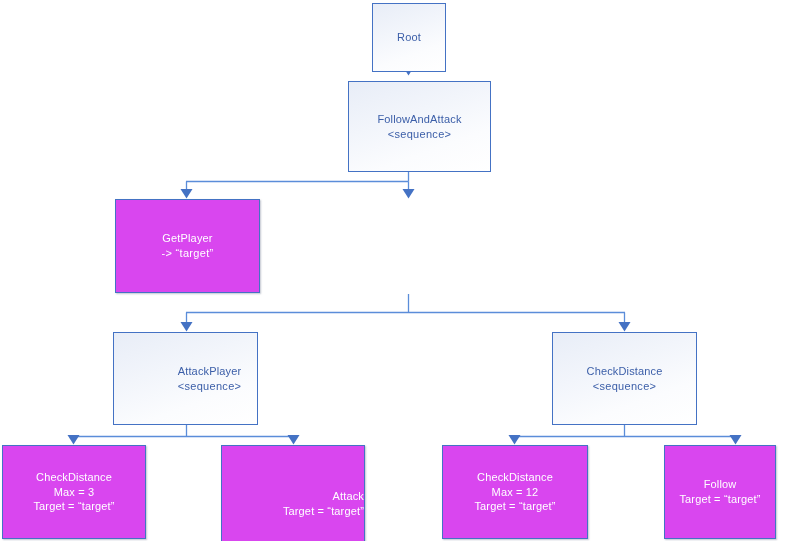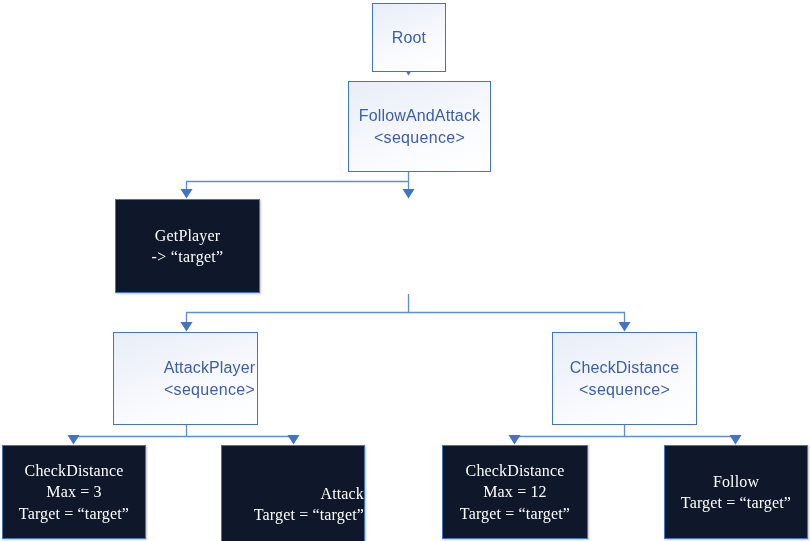--- a/index.html
+++ b/index.html
@@ -28,35 +28,34 @@
   }
   .node {
     position: absolute;
     box-sizing: border-box;
     display: flex;
     flex-direction: column;
     align-items: center;
     justify-content: center;
     text-align: center;
     line-height: 1.32;
-    font-size: 16px;
+    font-size: 11px;
     letter-spacing: 0.15px;
     border: 1px solid #4472C4;
   }
   .node.light {
     background: linear-gradient(160deg, #e8edf7 0%, #f2f5fb 38%, #fbfcfe 70%, #ffffff 100%);
     color: #3b5ea8;
     box-shadow: 0 0 0 0 rgba(0,0,0,0);
   }
   .node.filled {
-    background: #0f172a;
+    background: #d946ef;
     color: #ffffff;
     border-color: #4472C4;
     box-shadow: 1px 1px 1.5px rgba(120,130,150,0.45);
-    font-family: Liberation Serif, serif;
   }
   .node .line {
     display: block;
     white-space: nowrap;
   }
   .node .line.sub {
     letter-spacing: 0.3px;
   }
 </style>
 </head>
@@ -142,18 +141,18 @@
     <span class="line">Attack</span>
     <span class="line">Target = “target”</span>
   </div>
 
   <div class="node filled" style="left:442px; top:445px; width:146px; height:94px;">
     <span class="line">CheckDistance</span>
     <span class="line">Max = 12</span>
     <span class="line">Target = “target”</span>
   </div>
 
-  <div class="node filled" style="left:664px; top:445px; width:144px; height:94px;">
+  <div class="node filled" style="left:664px; top:445px; width:112px; height:94px;">
     <span class="line">Follow</span>
     <span class="line">Target = “target”</span>
   </div>
 
 </div>
 
 </body></html>

